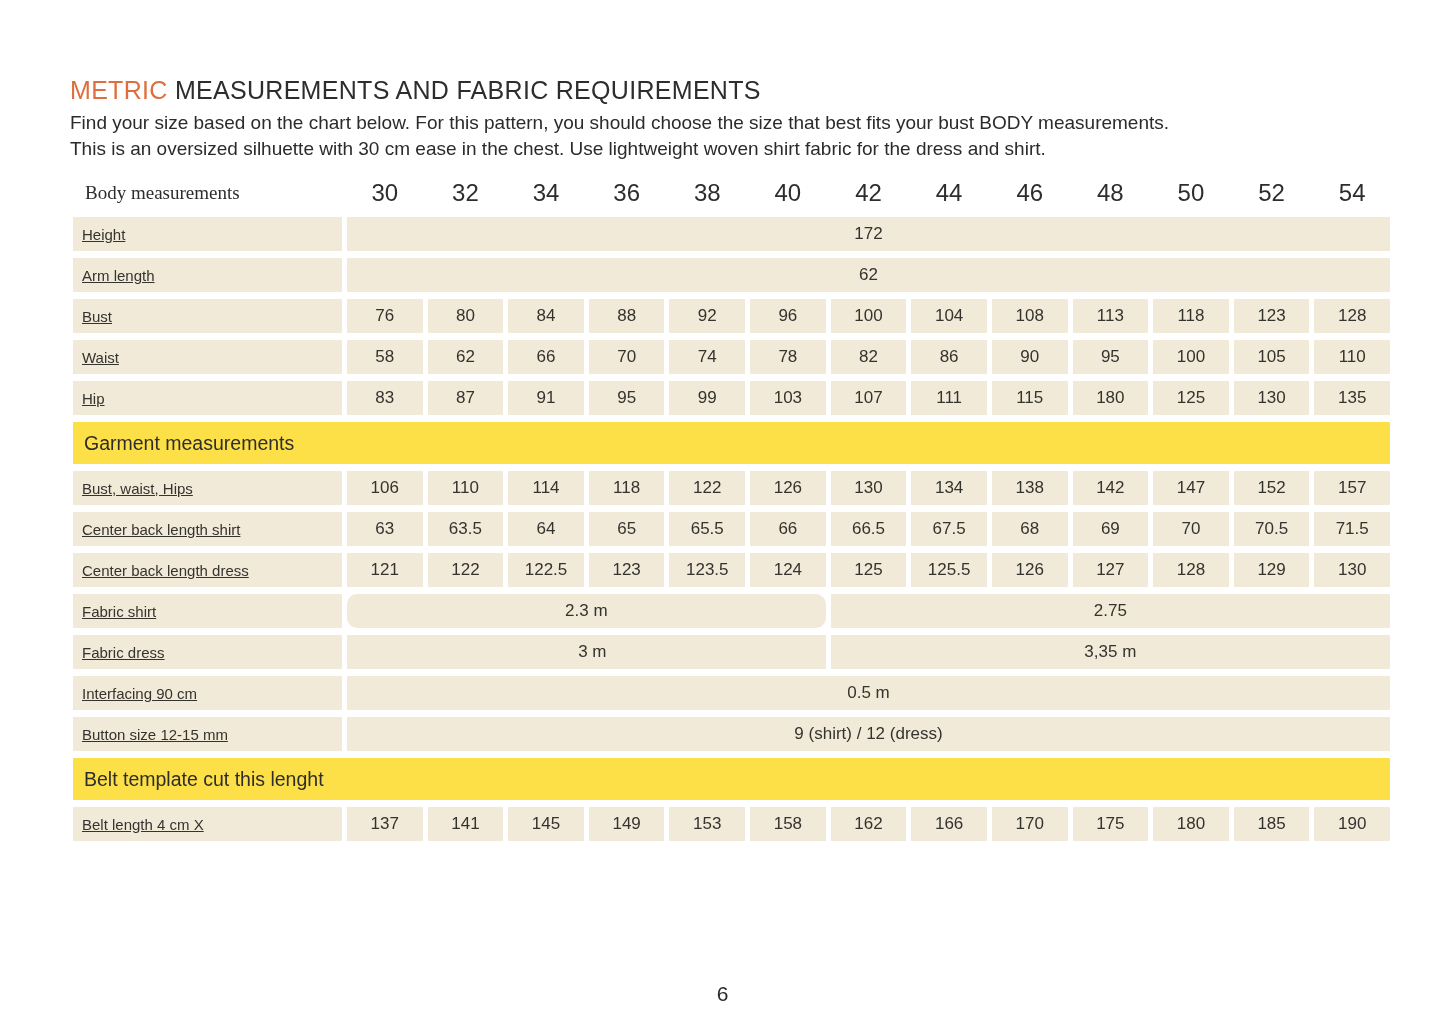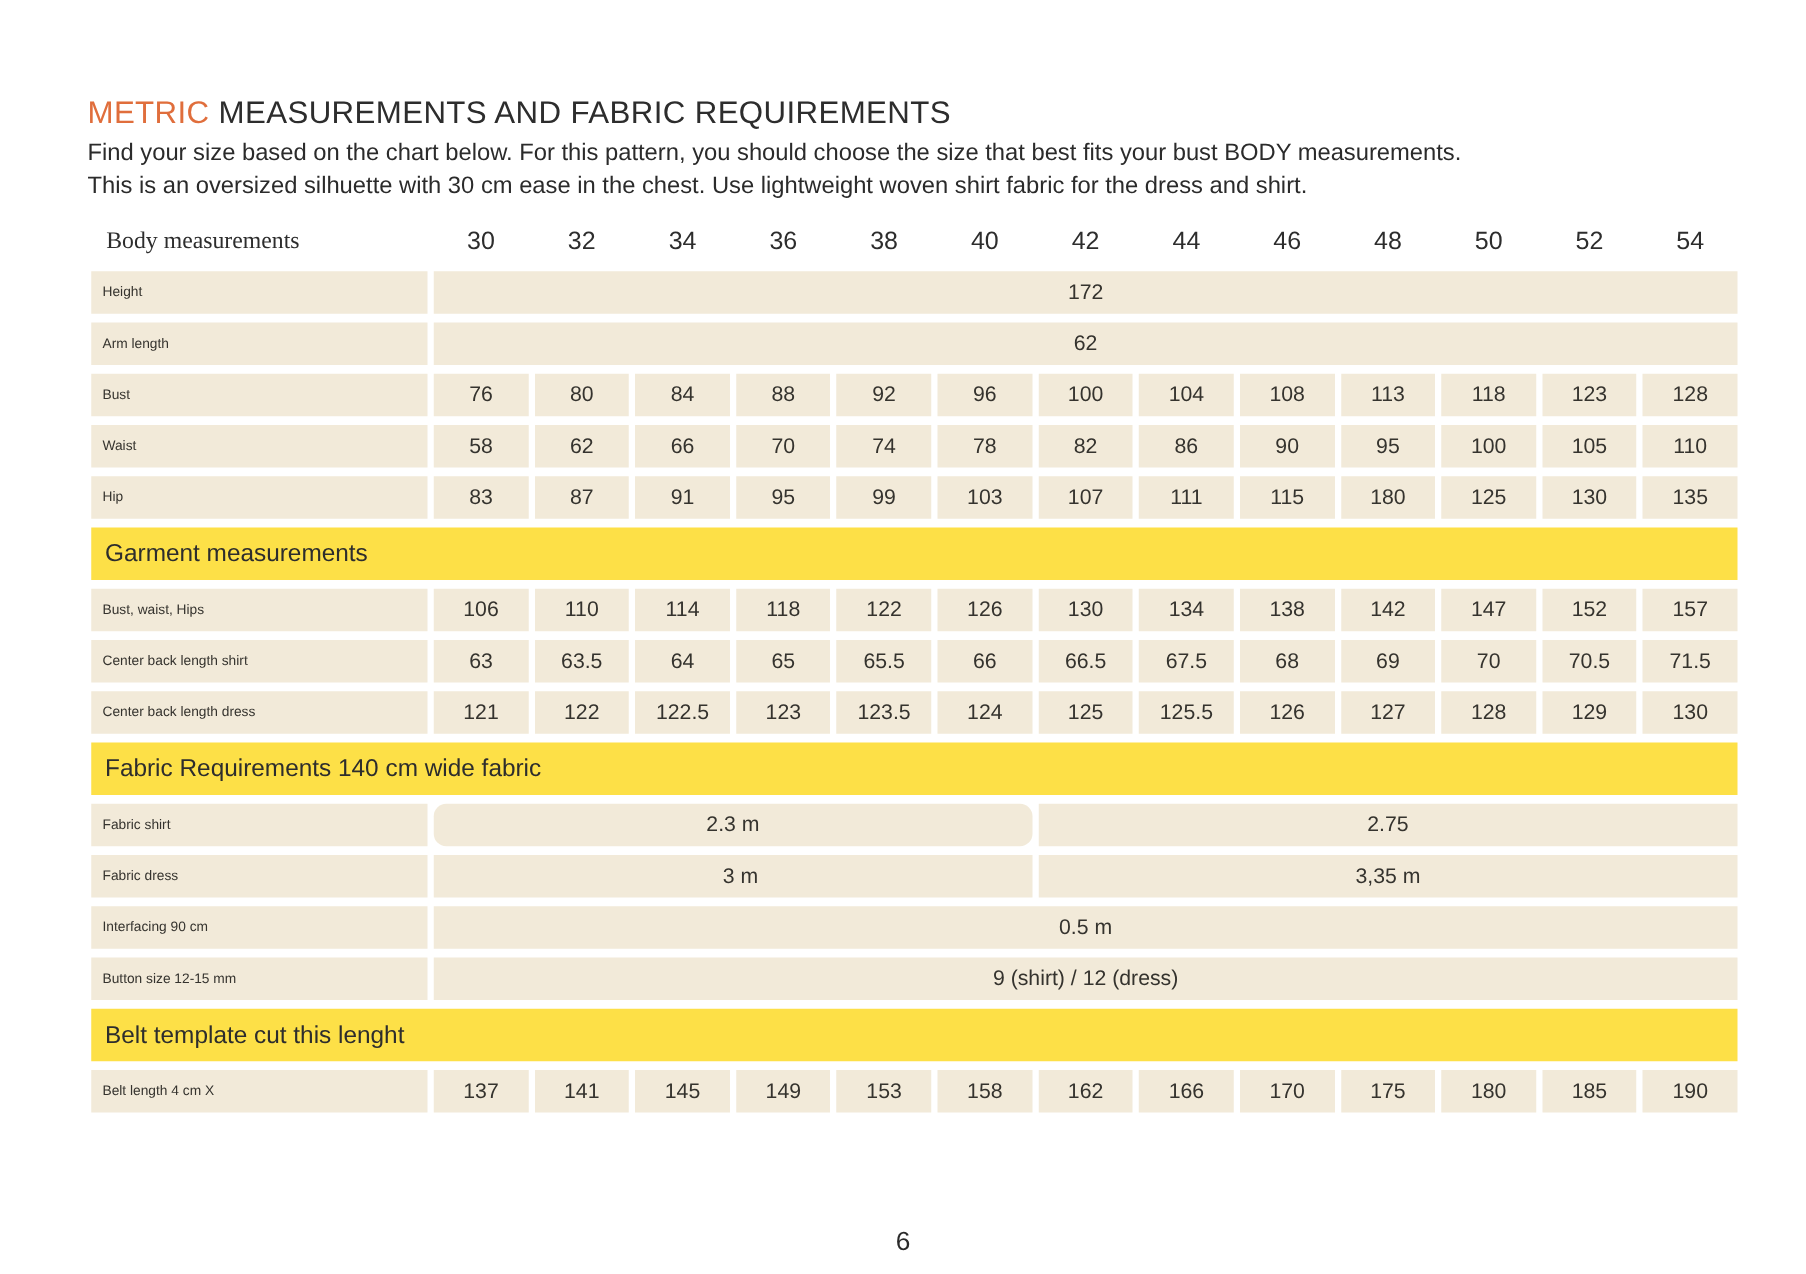--- a/index.html
+++ b/index.html
@@ -39,40 +39,41 @@
     margin-left:3px;
     width:1317px;
     display:grid;
     grid-template-columns:269px repeat(13, 1fr);
     column-gap:5px;
     row-gap:7px;
   }
   .hcell{
     height:34px;
     display:flex;align-items:center;justify-content:center;
-    font-size:20px;color:var(--ink);
+    font-size:24px;color:var(--ink);
     background:transparent;
   }
   .hcell.label{
     justify-content:flex-start;
     padding-left:12px;
     font-size:19px;
     font-family:Liberation Serif, serif;
   }
   .cell{
     background:var(--beige);
     height:34px;
     display:flex;align-items:center;justify-content:center;
     font-size:17px;
     color:var(--cell-ink);
   }
   .cell.label{
     justify-content:flex-start;
     padding-left:9px;
-    font-size:11px;
+    font-size:15px;
+    text-decoration:underline;
   }
   .section-heading{
     grid-column:1 / -1;
     height:42px;
     display:flex;align-items:center;
     padding-left:11px;
     font-size:19.5px;
     color:var(--ink);
     background:#fde047;
   }
@@ -192,21 +193,20 @@
       <div class="cell num">123</div>
       <div class="cell num">123.5</div>
       <div class="cell num">124</div>
       <div class="cell num">125</div>
       <div class="cell num">125.5</div>
       <div class="cell num">126</div>
       <div class="cell num">127</div>
       <div class="cell num">128</div>
       <div class="cell num">129</div>
       <div class="cell num">130</div>
-      <div class="section-heading" style="grid-column: span 14;">Fabric Requirements 140 cm wide fabric</div>
       <div class="cell label">Fabric shirt</div>
       <div class="cell num" style="grid-column: span 6; border-radius: 10px;">2.3 m</div>
       <div class="cell num" style="grid-column: span 7;">2.75</div>
       <div class="cell label">Fabric dress</div>
       <div class="cell num" style="grid-column: span 6; padding-left: 12px;">3 m</div>
       <div class="cell num" style="grid-column: span 7;">3,35 m</div>
       <div class="cell label">Interfacing 90 cm</div>
       <div class="cell num" style="grid-column: span 13;">0.5 m</div>
       <div class="cell label">Button size 12-15 mm</div>
       <div class="cell num" style="grid-column: span 13;">9 (shirt) / 12 (dress)</div>

